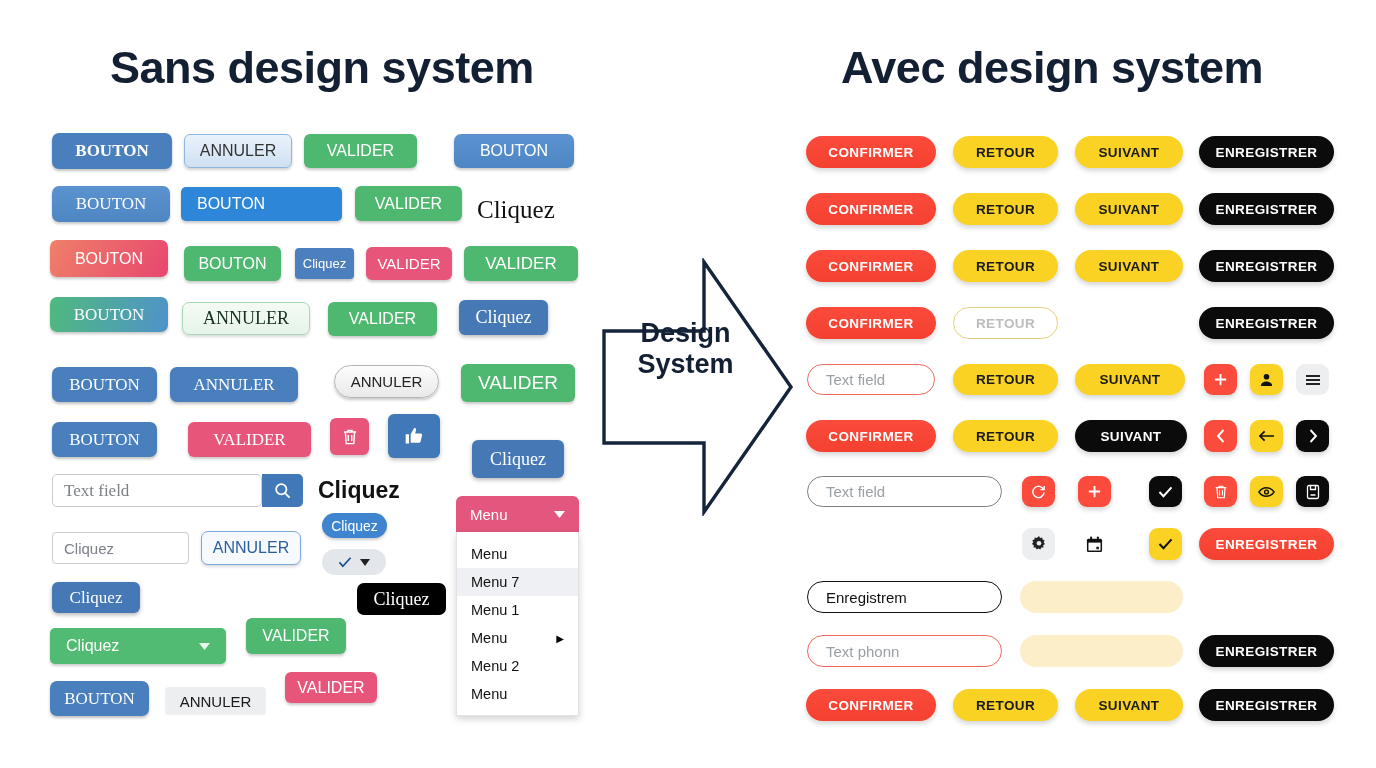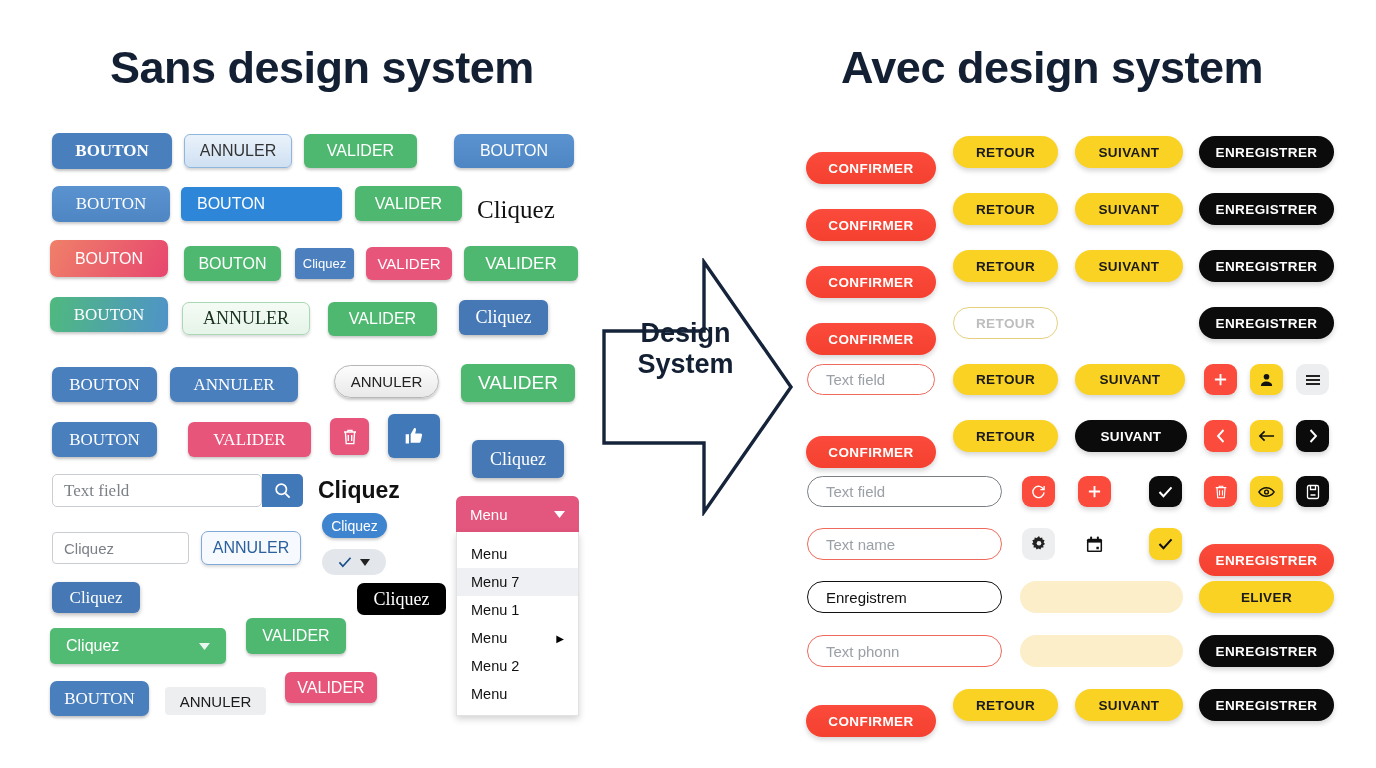--- a/index.html
+++ b/index.html
@@ -90,21 +90,21 @@
     position:absolute;left:18px;top:60px;width:135px;
     text-align:center;font-weight:bold;font-size:27px;line-height:1.15;
     color:#131f32;font-family:"Liberation Sans", sans-serif;
   }
 
   
   .ds{
     border-radius:40px;font-weight:bold;font-size:13.5px;letter-spacing:.4px;
     font-family:"Liberation Sans", sans-serif;
   }
-  .ds-red   {background:linear-gradient(#fb4b3c,#f4402f);color:#fff;box-shadow:0 3px 5px rgba(0,0,0,.16);margin-top:16px;}
+  .ds-red   {background:linear-gradient(#fb4b3c,#f4402f);color:#fff;box-shadow:0 3px 5px rgba(0,0,0,.16);}
   .ds-yellow{background:#fad223;color:#1a1a1a;box-shadow:0 3px 5px rgba(0,0,0,.16);}
   .ds-black {background:#0b0b0b;color:#fff;box-shadow:0 3px 5px rgba(0,0,0,.16);}
   .ds-ghost {background:#fff;color:#bdbdbd;border:1px solid #e6d07e;box-sizing:border-box;}
 
   .ds-field{
     box-sizing:border-box;background:#fff;border:1px solid #ef6a5c;border-radius:22px;
     color:#9aa0a6;display:flex;align-items:center;padding-left:18px;
     font-size:15px;font-family:"Liberation Sans", sans-serif;
   }
   .ds-field.dark{border:1.6px solid #111;color:#111;}
@@ -370,21 +370,20 @@
   </div>
   <div class="abs ico ico-black" style="left:1296px;top:476px;width:33px;height:31px;">
     <span>
       <svg width="14" height="16" viewBox="0 0 14 16" fill="none" stroke="#fff" stroke-width="1.3">
         <rect x="1.5" y="1.5" width="11" height="13" rx="1.4"></rect>
           <path d="M4.5 1.5v4h5v-4M4.5 11h5"></path>
       </svg>
     </span>
   </div>
 
-  <div class="abs ds-field" style="left:807px;top:528px;width:195px;height:32px;">Text name</div>
   <div class="abs ico ico-grey" style="left:1022px;top:528px;width:33px;height:32px;">
     <span>
       <svg width="16" height="16" viewBox="0 0 16 16" fill="#222">
         <path d="M8 0l1.1 1.9 2.1-.5.3 2.2 2.1.7-1 1.9 1.4 1.7-1.8 1.3.3 2.2-2.2.1-.9 2-1.9-1.1-1.9 1.1-.9-2-2.2-.1.3-2.2L.9 7.9l1.4-1.7-1-1.9 2.1-.7.3-2.2 2.1.5z"></path>
         <circle cx="8" cy="7.3" r="2.3" fill="#eceef0"></circle>
       </svg>
     </span>
   </div>
   <div class="abs ico ico-plain" style="left:1078px;top:528px;width:33px;height:32px;">
     <span>
@@ -401,21 +400,20 @@
     <span>
       <svg width="15" height="12" viewBox="0 0 16 13" fill="none" stroke="#111" stroke-width="2.2">
           <path d="M1.5 6.5l4.3 4.6L14.5 1.5"></path>
         </svg>
     </span>
   </div>
   <div class="abs btn ds ds-red" style="left:1199px;top:528px;width:135px;height:32px;">ENREGISTRER</div>
 
   <div class="abs ds-field dark" style="left:807px;top:581px;width:195px;height:32px;">Enregistrem</div>
   <div class="abs ds-ph" style="left:1020px;top:581px;width:163px;height:32px;"></div>
-  <div class="abs btn ds ds-yellow" style="left:1199px;top:581px;width:135px;height:32px;">ELIVER</div>
 
   <div class="abs ds-field" style="left:807px;top:635px;width:195px;height:32px;">Text phonn</div>
   <div class="abs ds-ph" style="left:1020px;top:635px;width:163px;height:32px;"></div>
   <div class="abs btn ds ds-black" style="left:1199px;top:635px;width:135px;height:32px;">ENREGISTRER</div>
 
   <div class="abs btn ds ds-red" style="left:806px;top:689px;width:130px;height:32px;">CONFIRMER</div>
   <div class="abs btn ds ds-yellow" style="left:953px;top:689px;width:105px;height:32px;">RETOUR</div>
   <div class="abs btn ds ds-yellow" style="left:1075px;top:689px;width:108px;height:32px;">SUIVANT</div>
   <div class="abs btn ds ds-black" style="left:1199px;top:689px;width:135px;height:32px;">ENREGISTRER</div>
 

